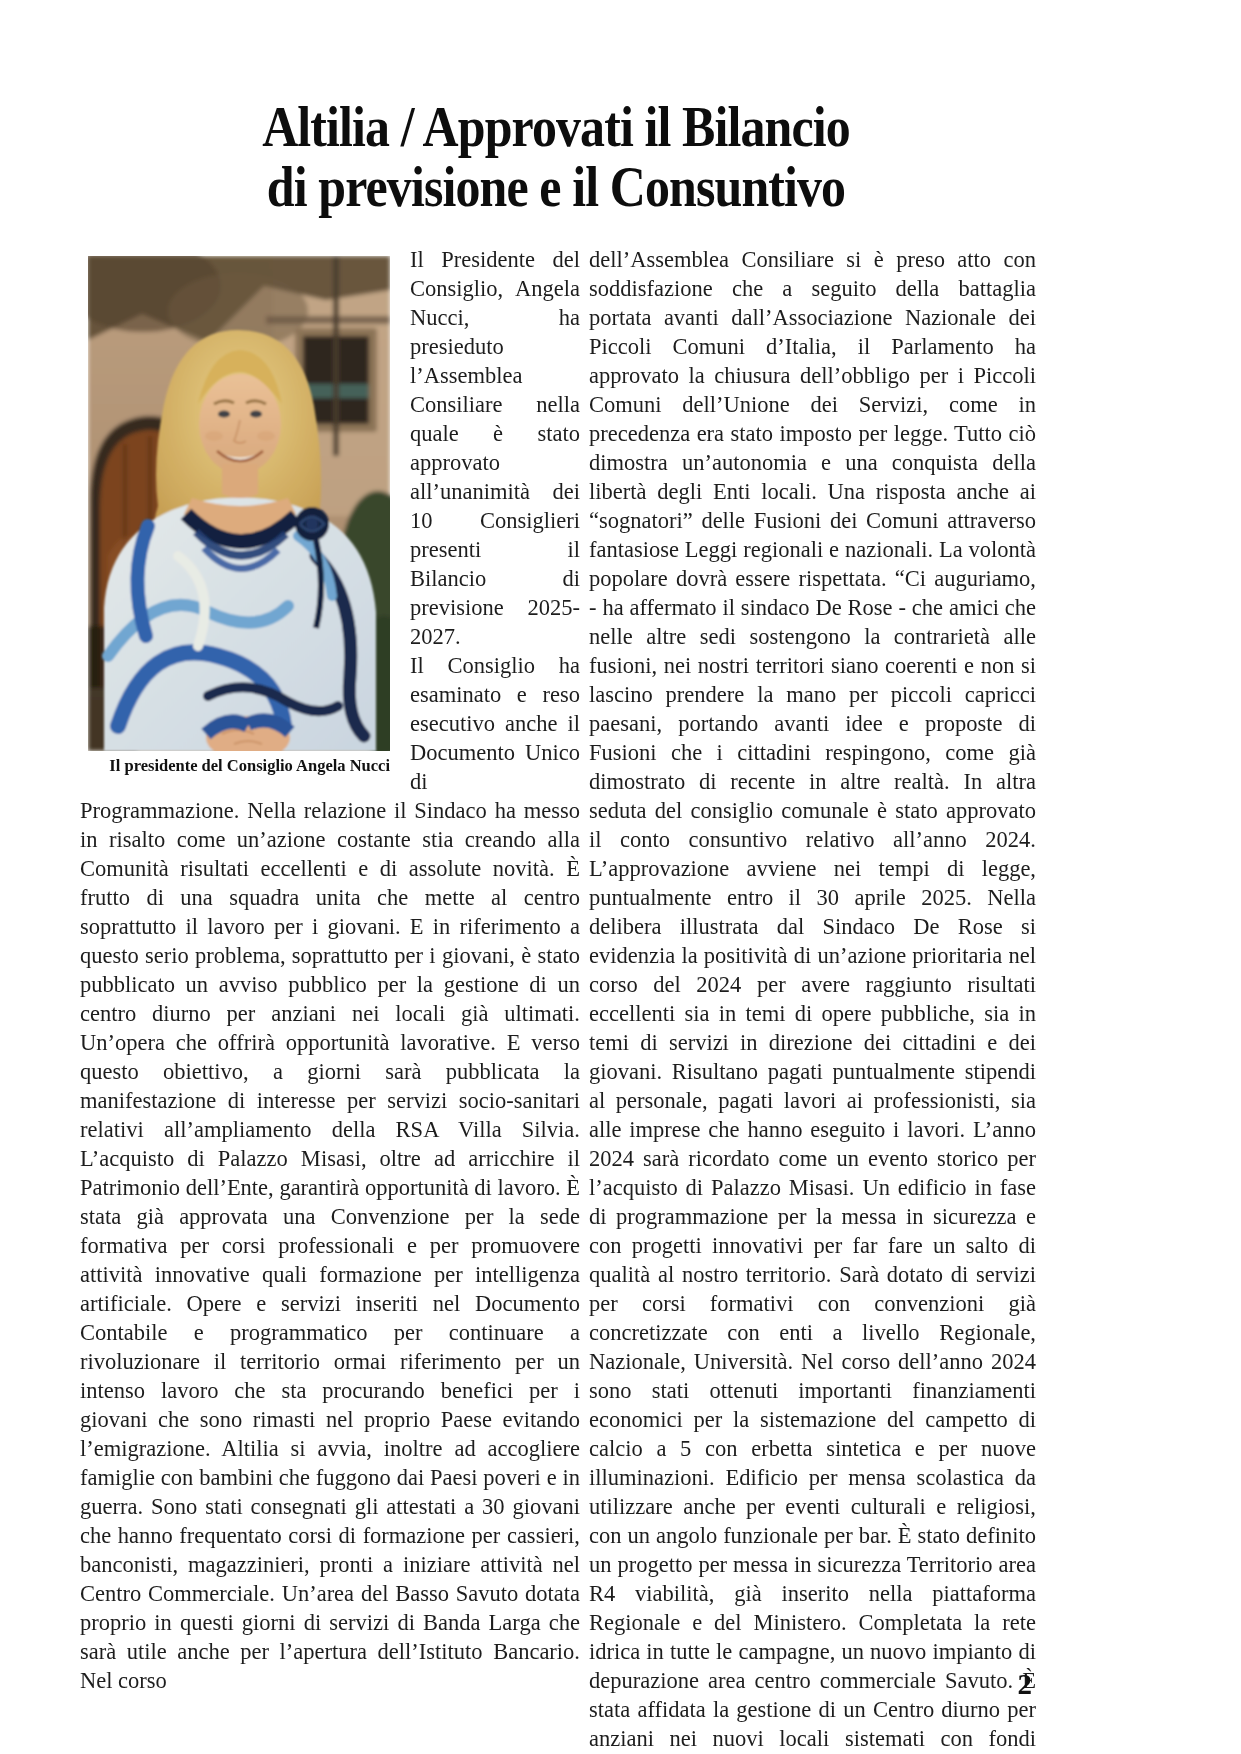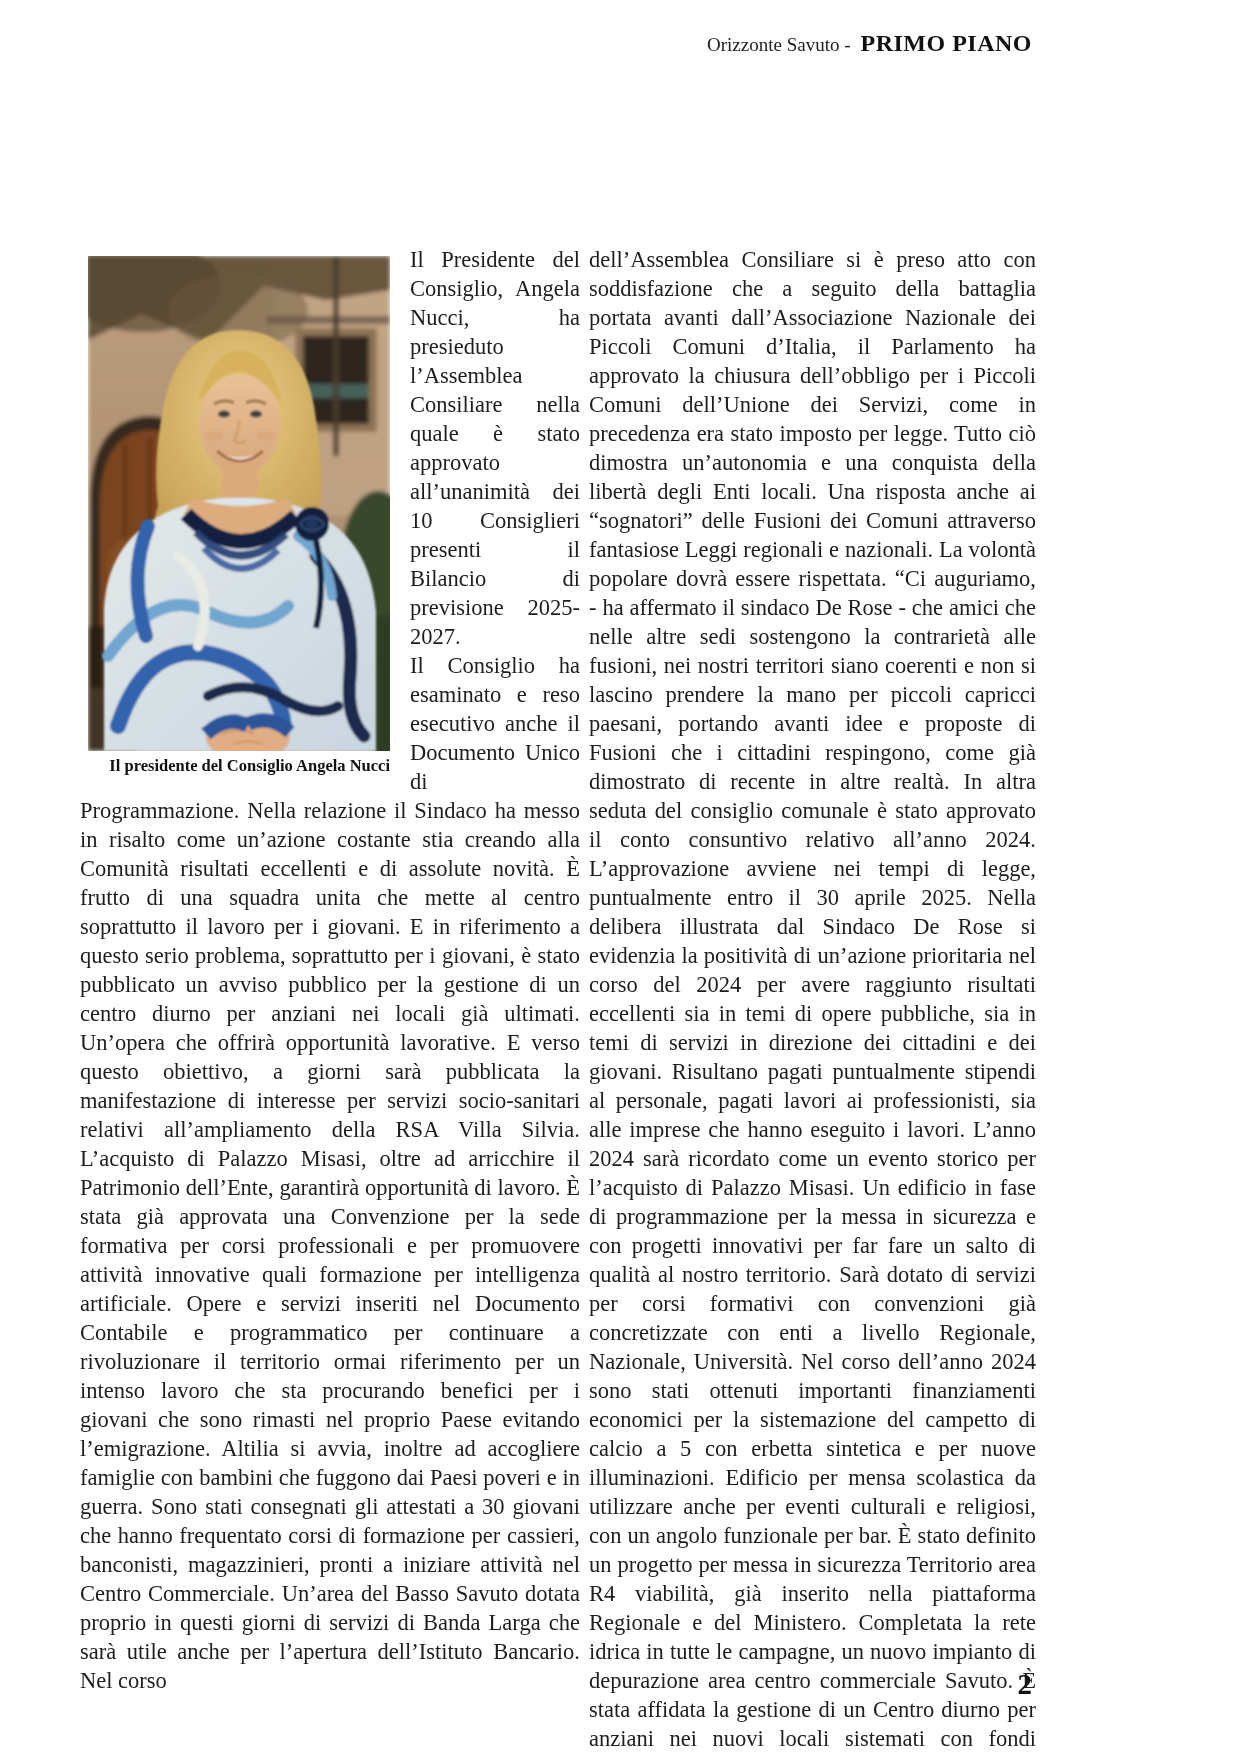--- a/index.html
+++ b/index.html
@@ -69,25 +69,27 @@
     font-size:29px;
     font-weight:700;
     color:#111;
   }
 </style>
 </head>
 <body>
 
 <div class="page">
 
-  <div class="content-right-edge masthead">
-    <span class="pub">Orizzonte Savuto -</span>
-    <span class="section">PRIMO PIANO</span>
+
+  <div class="content-right-edge title-wrap">
+    <div class="title-inner">
+      <div class="title-line">Altilia / Approvati il Bilancio</div>
+      <div class="title-line">di previsione e il Consuntivo</div>
+    </div>
   </div>
-
 
   <div class="col col-left">
     <figure class="photo-fig">
       <svg width="302" height="495" viewBox="0 0 302 495" xmlns="http://www.w3.org/2000/svg" role="img">
         <defs>
           <linearGradient id="wallGrad" x1="0" y1="0" x2="0" y2="1">
             <stop offset="0" stop-color="#bfa183"></stop>
               <stop offset="0.5" stop-color="#b29375"></stop>
               <stop offset="1" stop-color="#a08263"></stop>
           </linearGradient>

